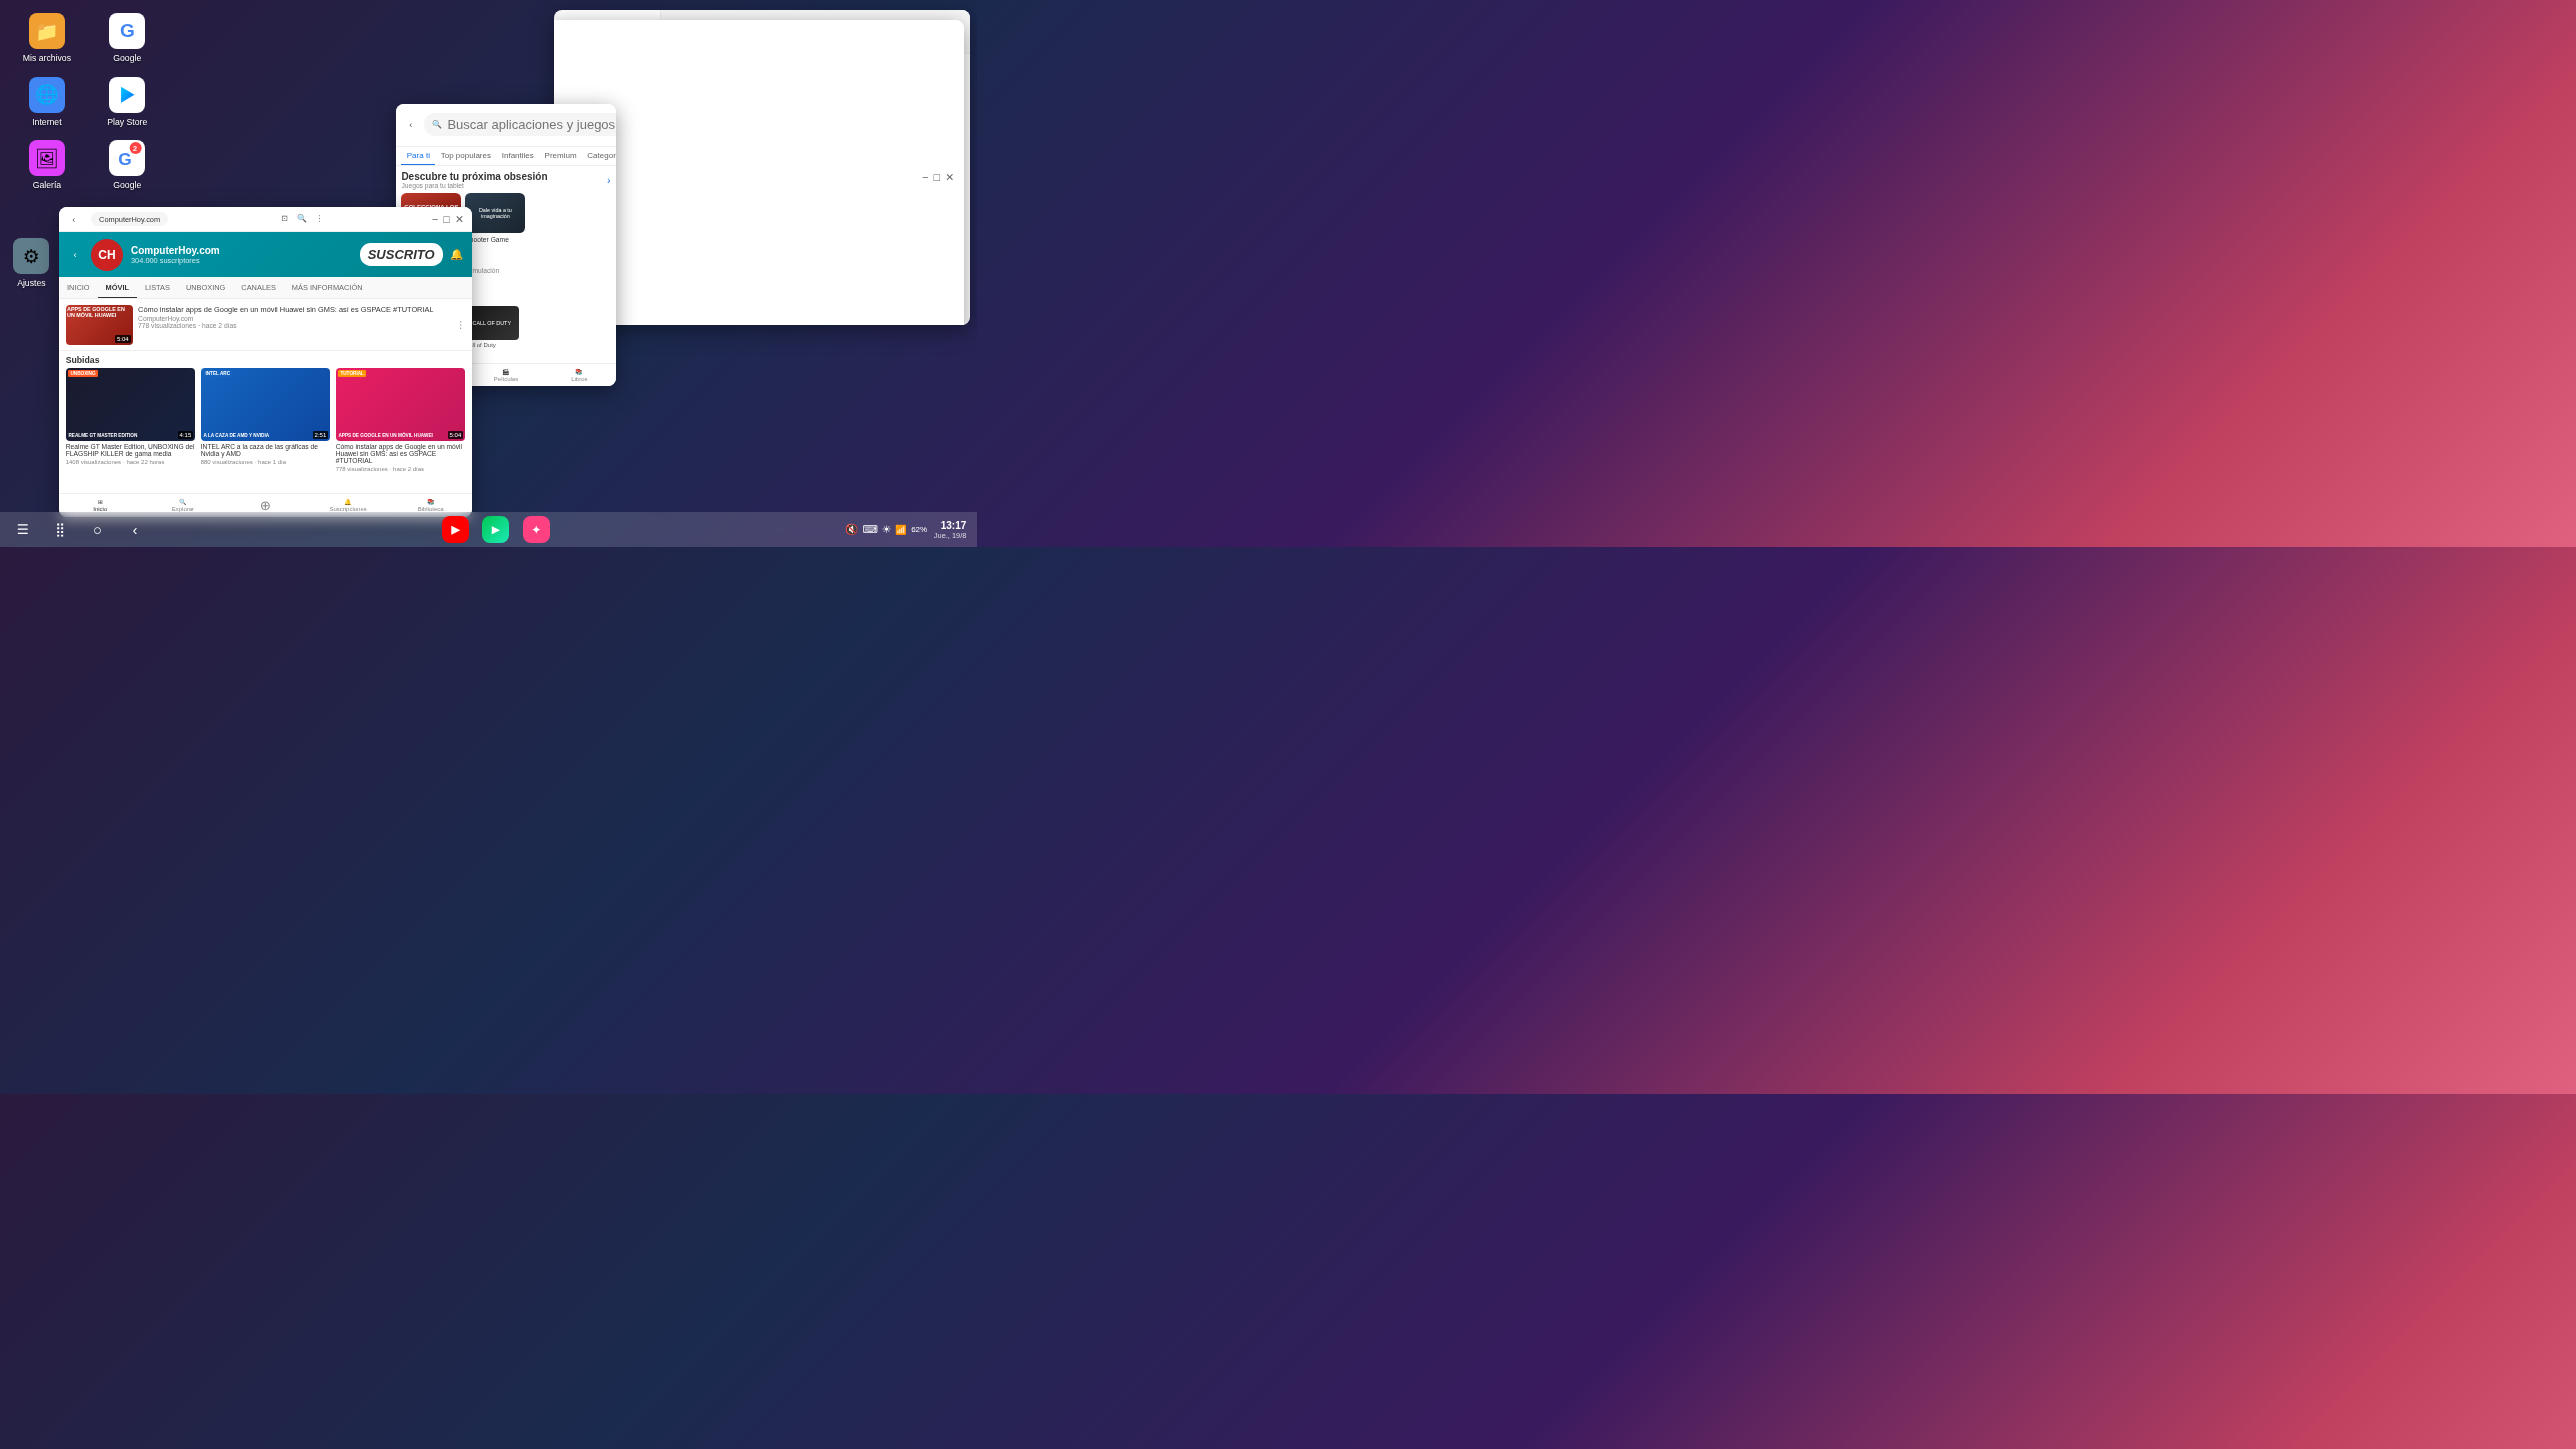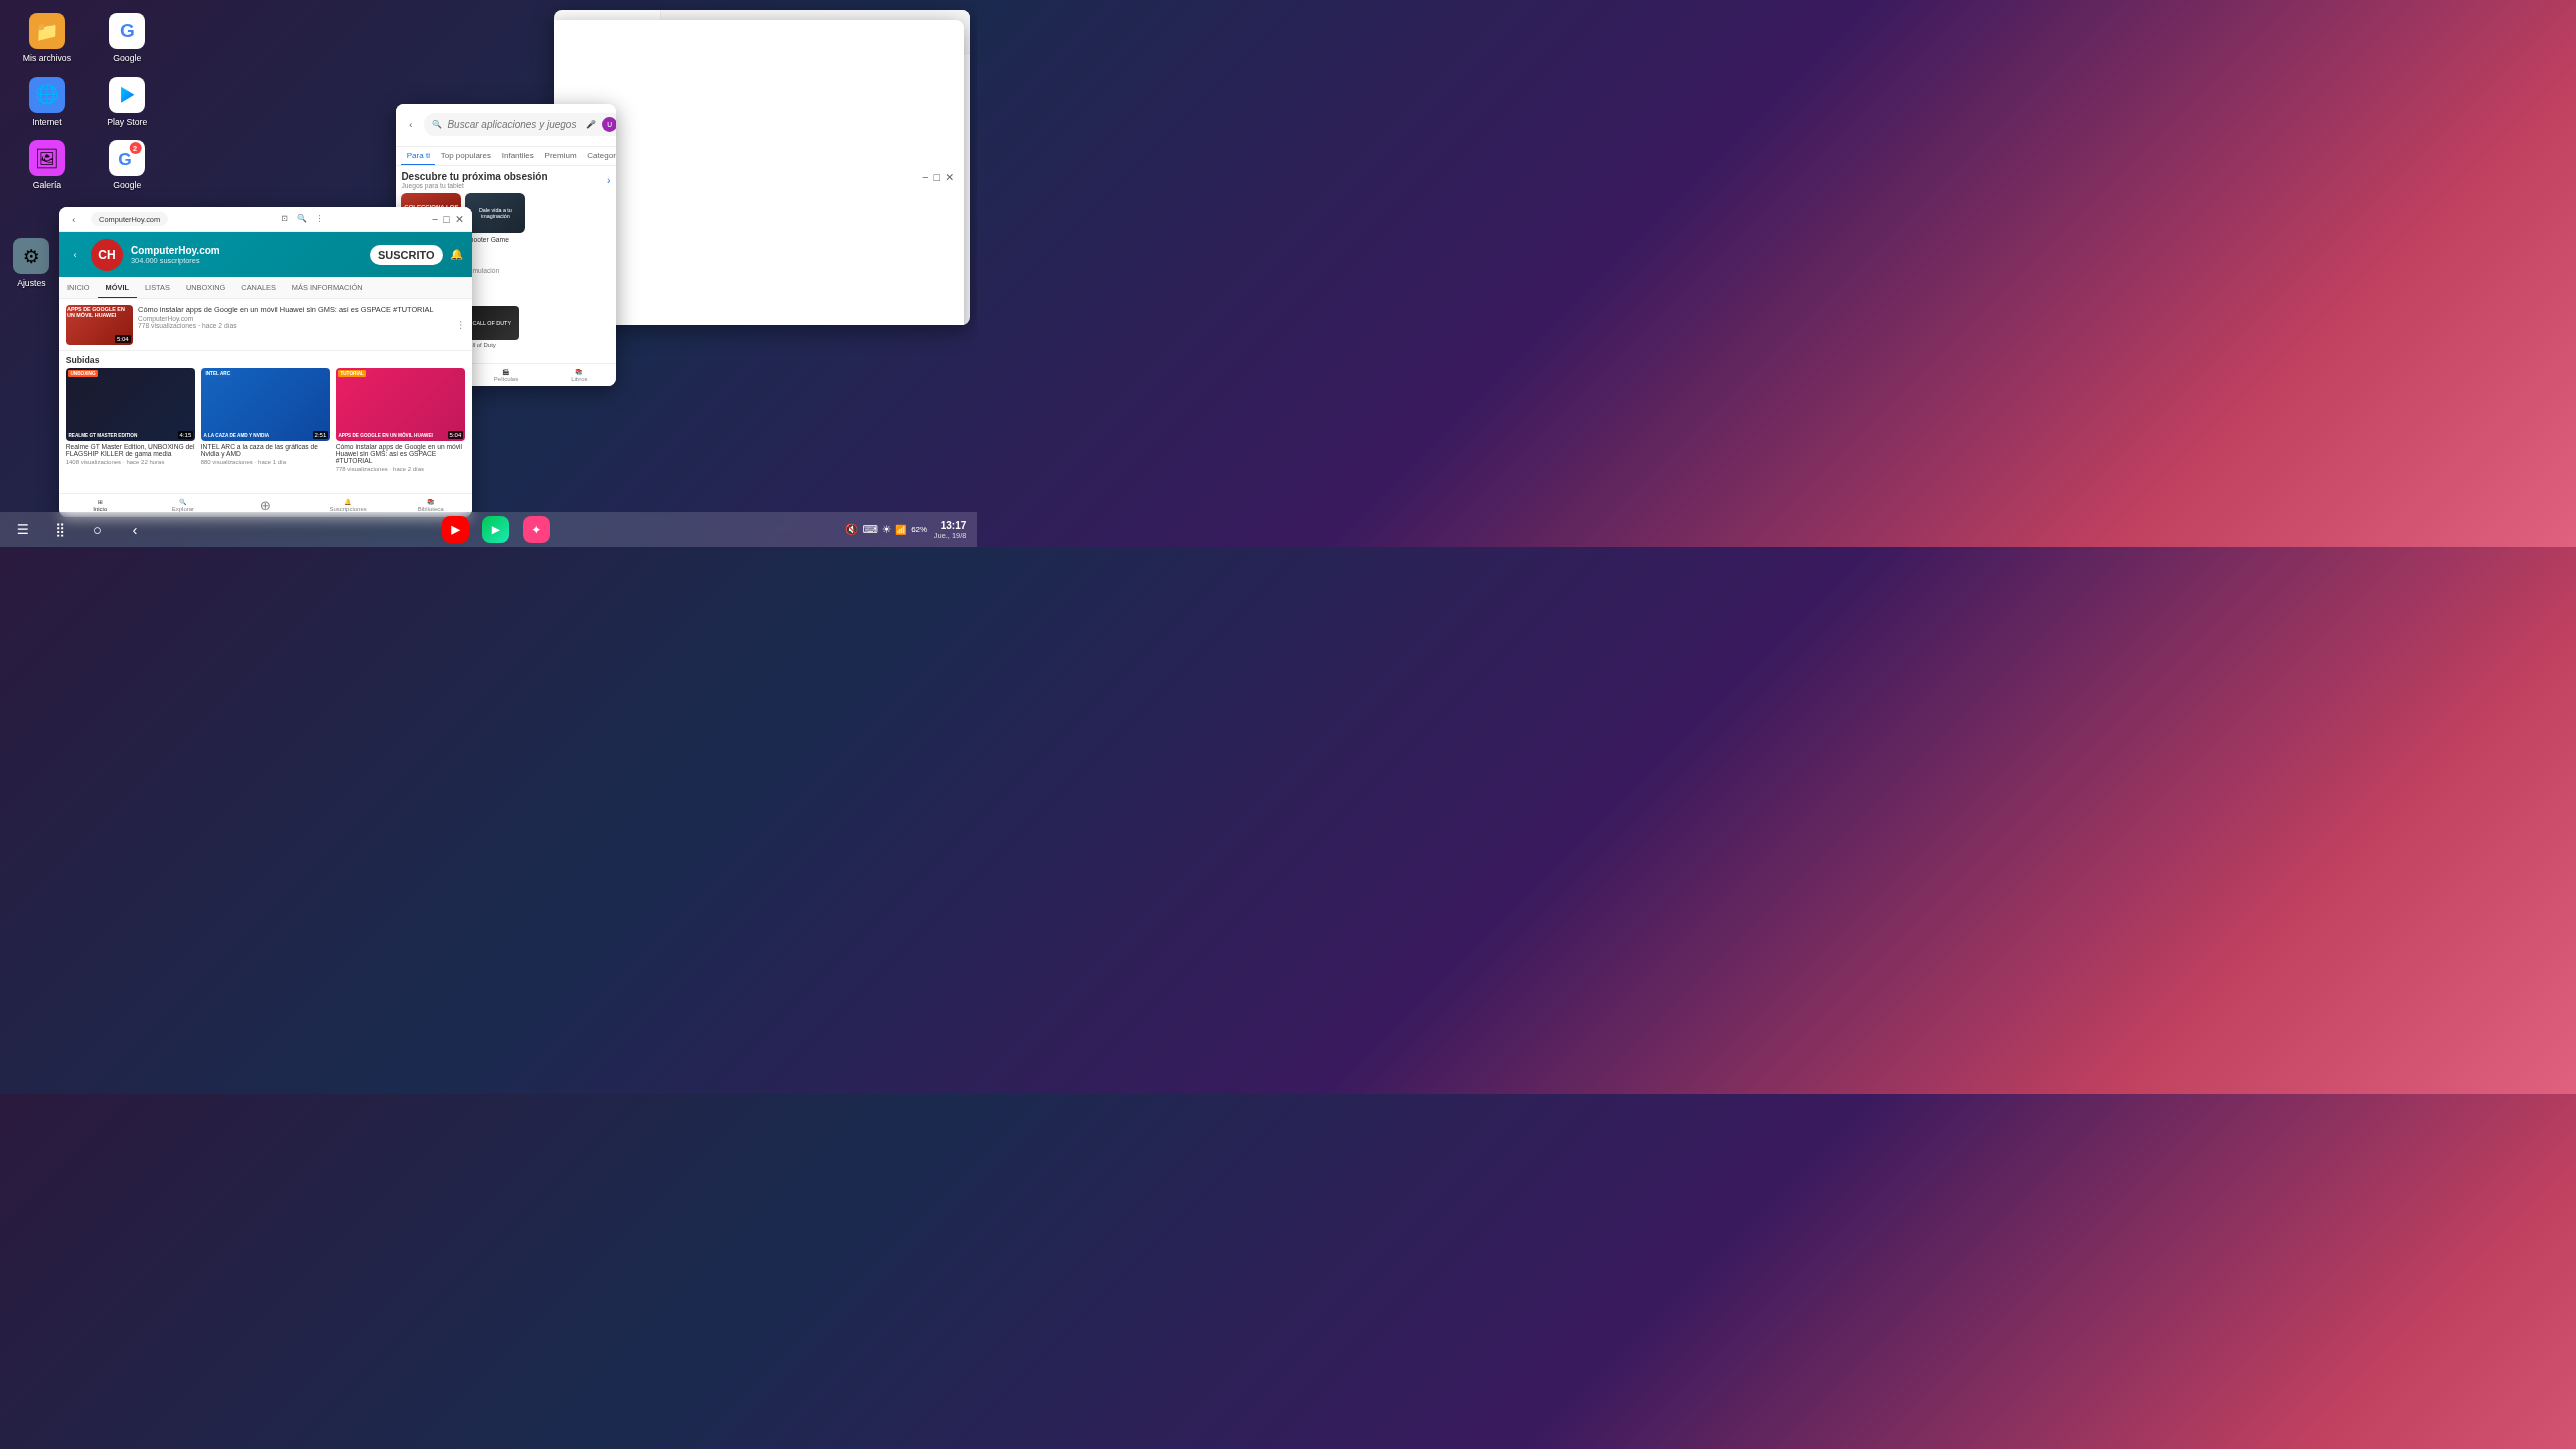--- a/index.html
+++ b/index.html
@@ -418,23 +418,24 @@
     }
     .yt-channel-info { flex: 1; }
     .yt-channel-name { font-size: 10px; font-weight: bold; color: white; }
     .yt-channel-subs { font-size: 7.4px; color: rgba(255,255,255,0.8); }
     .yt-subscribe-btn {
       background: white;
       color: #333;
       border: none;
       border-radius: 10.7px;
       padding: 4px 8px;
-      font-size: 11px;
+      font-size: 13px;
       cursor: pointer;
       font-weight: 600;
+      font-style: italic;
     }
     .yt-channel-tabs {
       display: flex;
       border-bottom: 0.7px solid #eee;
       background: #f9f9f9;
       font-size: 7.4px;
     }
     .yt-channel-tab {
       padding: 5.4px 8px;
       cursor: pointer;
@@ -746,21 +747,21 @@
 </div>
 
 <div class="playstore-window">
   <div class="playstore-titlebar">
     <div class="playstore-window-titlebar-nav">
       <button class="nav-btn">‹</button>
     </div>
     <div style="flex:1; font-size:8px; color:#555;">
       <div class="playstore-search-bar">
         <span style="color:#888;">🔍</span>
-        <input type="text" style="border: none; background: transparent; flex: 1 1 0%; font-size: 10px; outline: none; font-style: italic;" placeholder="Buscar aplicaciones y juegos">
+        <input type="text" style="border: none; background: transparent; flex: 1 1 0%; font-size: 13px; outline: none;" placeholder="Buscar aplicaciones y juegos">
         <span style="color:#888; cursor:pointer;">🎤</span>
         <span style="width:14.8px;height:14.8px;border-radius:50%;background:#9c27b0;display:inline-flex;align-items:center;justify-content:center;color:white;font-size:6.7px;">U</span>
       </div>
     </div>
     <div class="window-ctrl">
       <button class="wctrl">−</button>
       <button class="wctrl">□</button>
       <button class="wctrl">✕</button>
     </div>
   </div>

